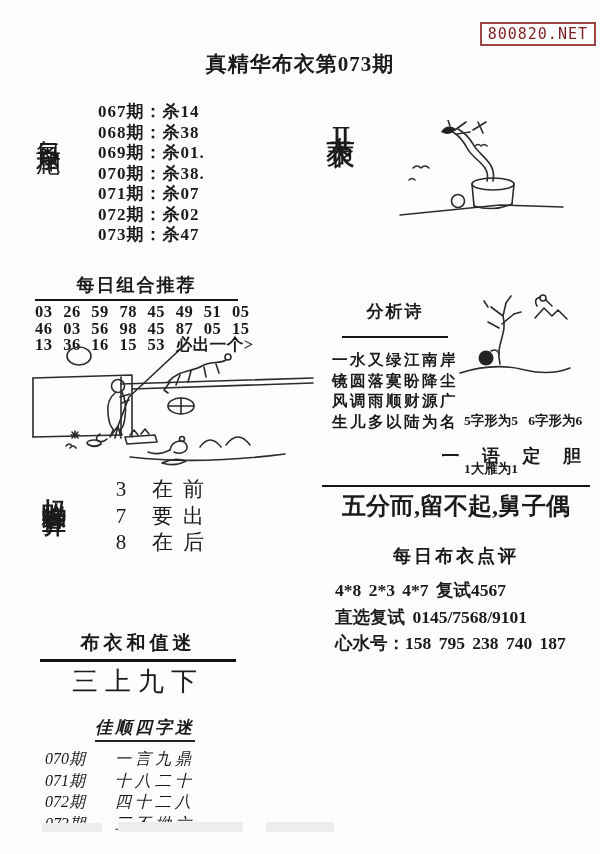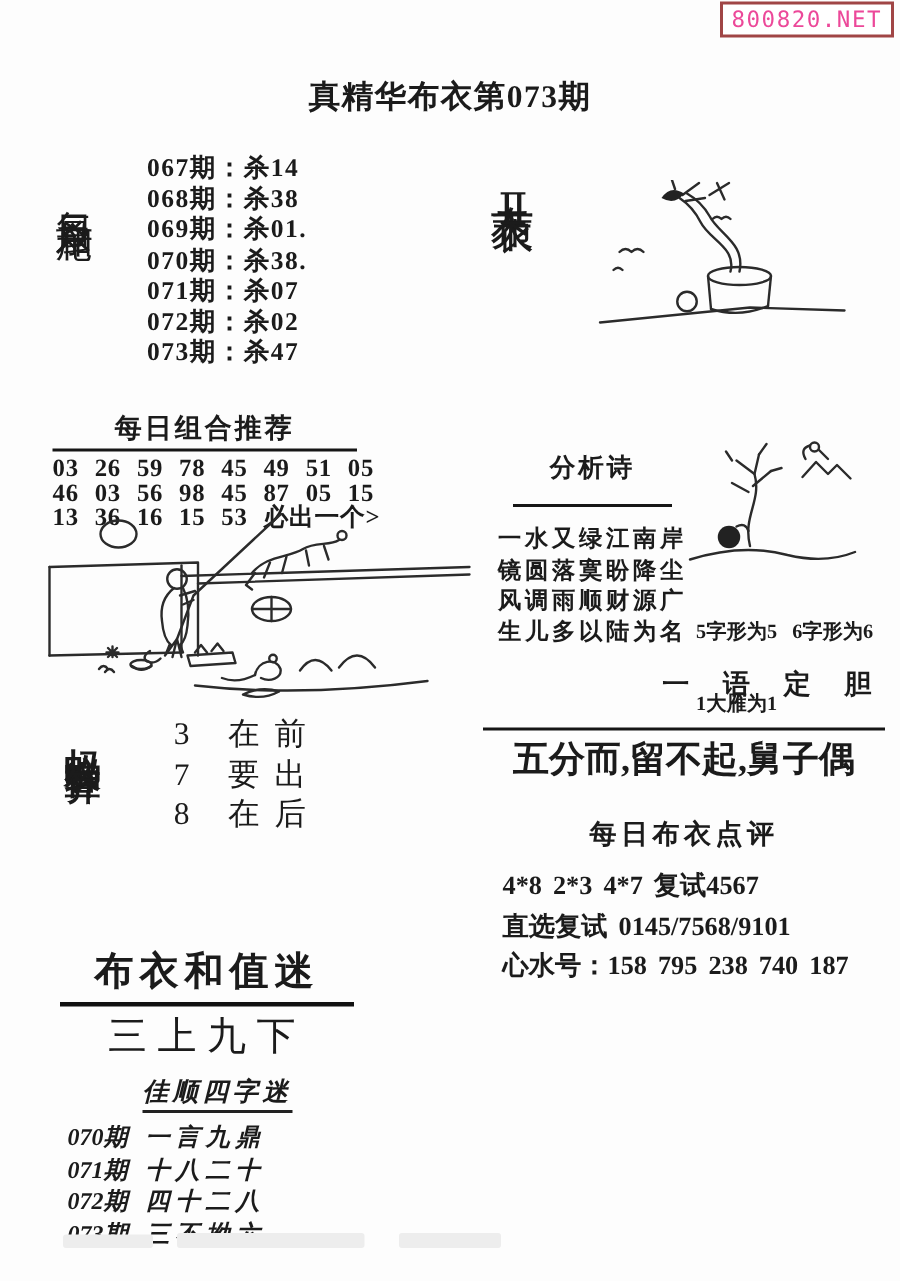--- a/index.html
+++ b/index.html
@@ -1,19 +1,19 @@
 <!DOCTYPE html>
 <html><head>
 <meta charset="utf-8">
 <style>
   html,body{margin:0;padding:0;background:#fff;}
   .page{position:relative;width:600px;height:854px;background:#fdfdfd;overflow:hidden;
         font-family:"Liberation Serif","DejaVu Serif",serif;color:#1b1b1b;}
 
-  .badge{position:absolute;top:1px;right:4px;border:2px solid #a04545;color:#ec4899;
+  .badge{position:absolute;top:22px;right:4px;border:2px solid #a04545;color:#7f1d1d;
          font-family:"DejaVu Sans Mono","Liberation Mono",monospace;font-size:15px;
          padding:1px 6px;letter-spacing:1px;background:#fff;}
 
   .title{position:absolute;top:50px;left:0;width:600px;text-align:center;
          font-size:21px;font-weight:bold;letter-spacing:1px;}
 
   .vlabel{writing-mode:vertical-rl;text-orientation:upright;position:absolute;
           line-height:1;letter-spacing:3px;}
   .v-kill{left:36px;top:120px;font-size:25px;}
   .v-ant{left:42px;top:480px;font-size:24px;font-weight:bold;letter-spacing:4px;}
@@ -33,30 +33,30 @@
   .sketch svg{display:block;}
   .sk-stroke{fill:none;stroke:#2b2b2b;stroke-width:1.6;stroke-linecap:round;stroke-linejoin:round;}
   .sk-fill{fill:#222;stroke:none;}
 
   .ant-rows{position:absolute;left:112px;top:476px;font-size:21px;line-height:26.5px;}
   .ant-row{display:flex;gap:22px;}
   .ant-num{width:18px;text-align:center;}
   .ant-word{letter-spacing:10px;}
 
   .hezhi{position:absolute;left:40px;top:630px;width:196px;text-align:center;}
-  .hezhi .sec-title{font-size:26px;font-weight:bold;letter-spacing:4px;
+  .hezhi .sec-title{font-size:19px;font-weight:bold;letter-spacing:4px;
                     border-bottom:3px solid #111;padding-bottom:3px;}
   .hezhi .value{font-size:26px;letter-spacing:7px;margin-top:2px;}
 
   .fourchar{position:absolute;left:45px;top:716px;width:200px;}
   .fourchar .sec-title{width:fit-content;margin:0 auto;font-size:17px;font-weight:bold;
                        font-style:italic;letter-spacing:3px;border-bottom:2px solid #222;
                        padding-bottom:1px;}
   .fourchar .rows{margin-top:6px;font-size:16px;line-height:21.5px;font-style:italic;}
-  .fc-row{display:flex;gap:12px;font-weight:bold;}
+  .fc-row{display:flex;gap:30px;}
   .fc-text{letter-spacing:4px;}
 
   .poem{position:absolute;left:332px;top:288px;width:126px;}
   .poem .sec-title{text-align:center;font-size:17px;font-weight:bold;letter-spacing:2px;
                    border-bottom:2px solid #161616;padding-bottom:13px;width:106px;margin:12px auto;}
   .poem .lines{margin-top:4px;font-size:15.5px;font-weight:bold;line-height:20.5px;
                letter-spacing:2.5px;white-space:nowrap;}
   .poem-notes{position:absolute;left:464px;top:381px;font-size:13.5px;font-weight:bold;
               line-height:16px;white-space:pre;}
 

